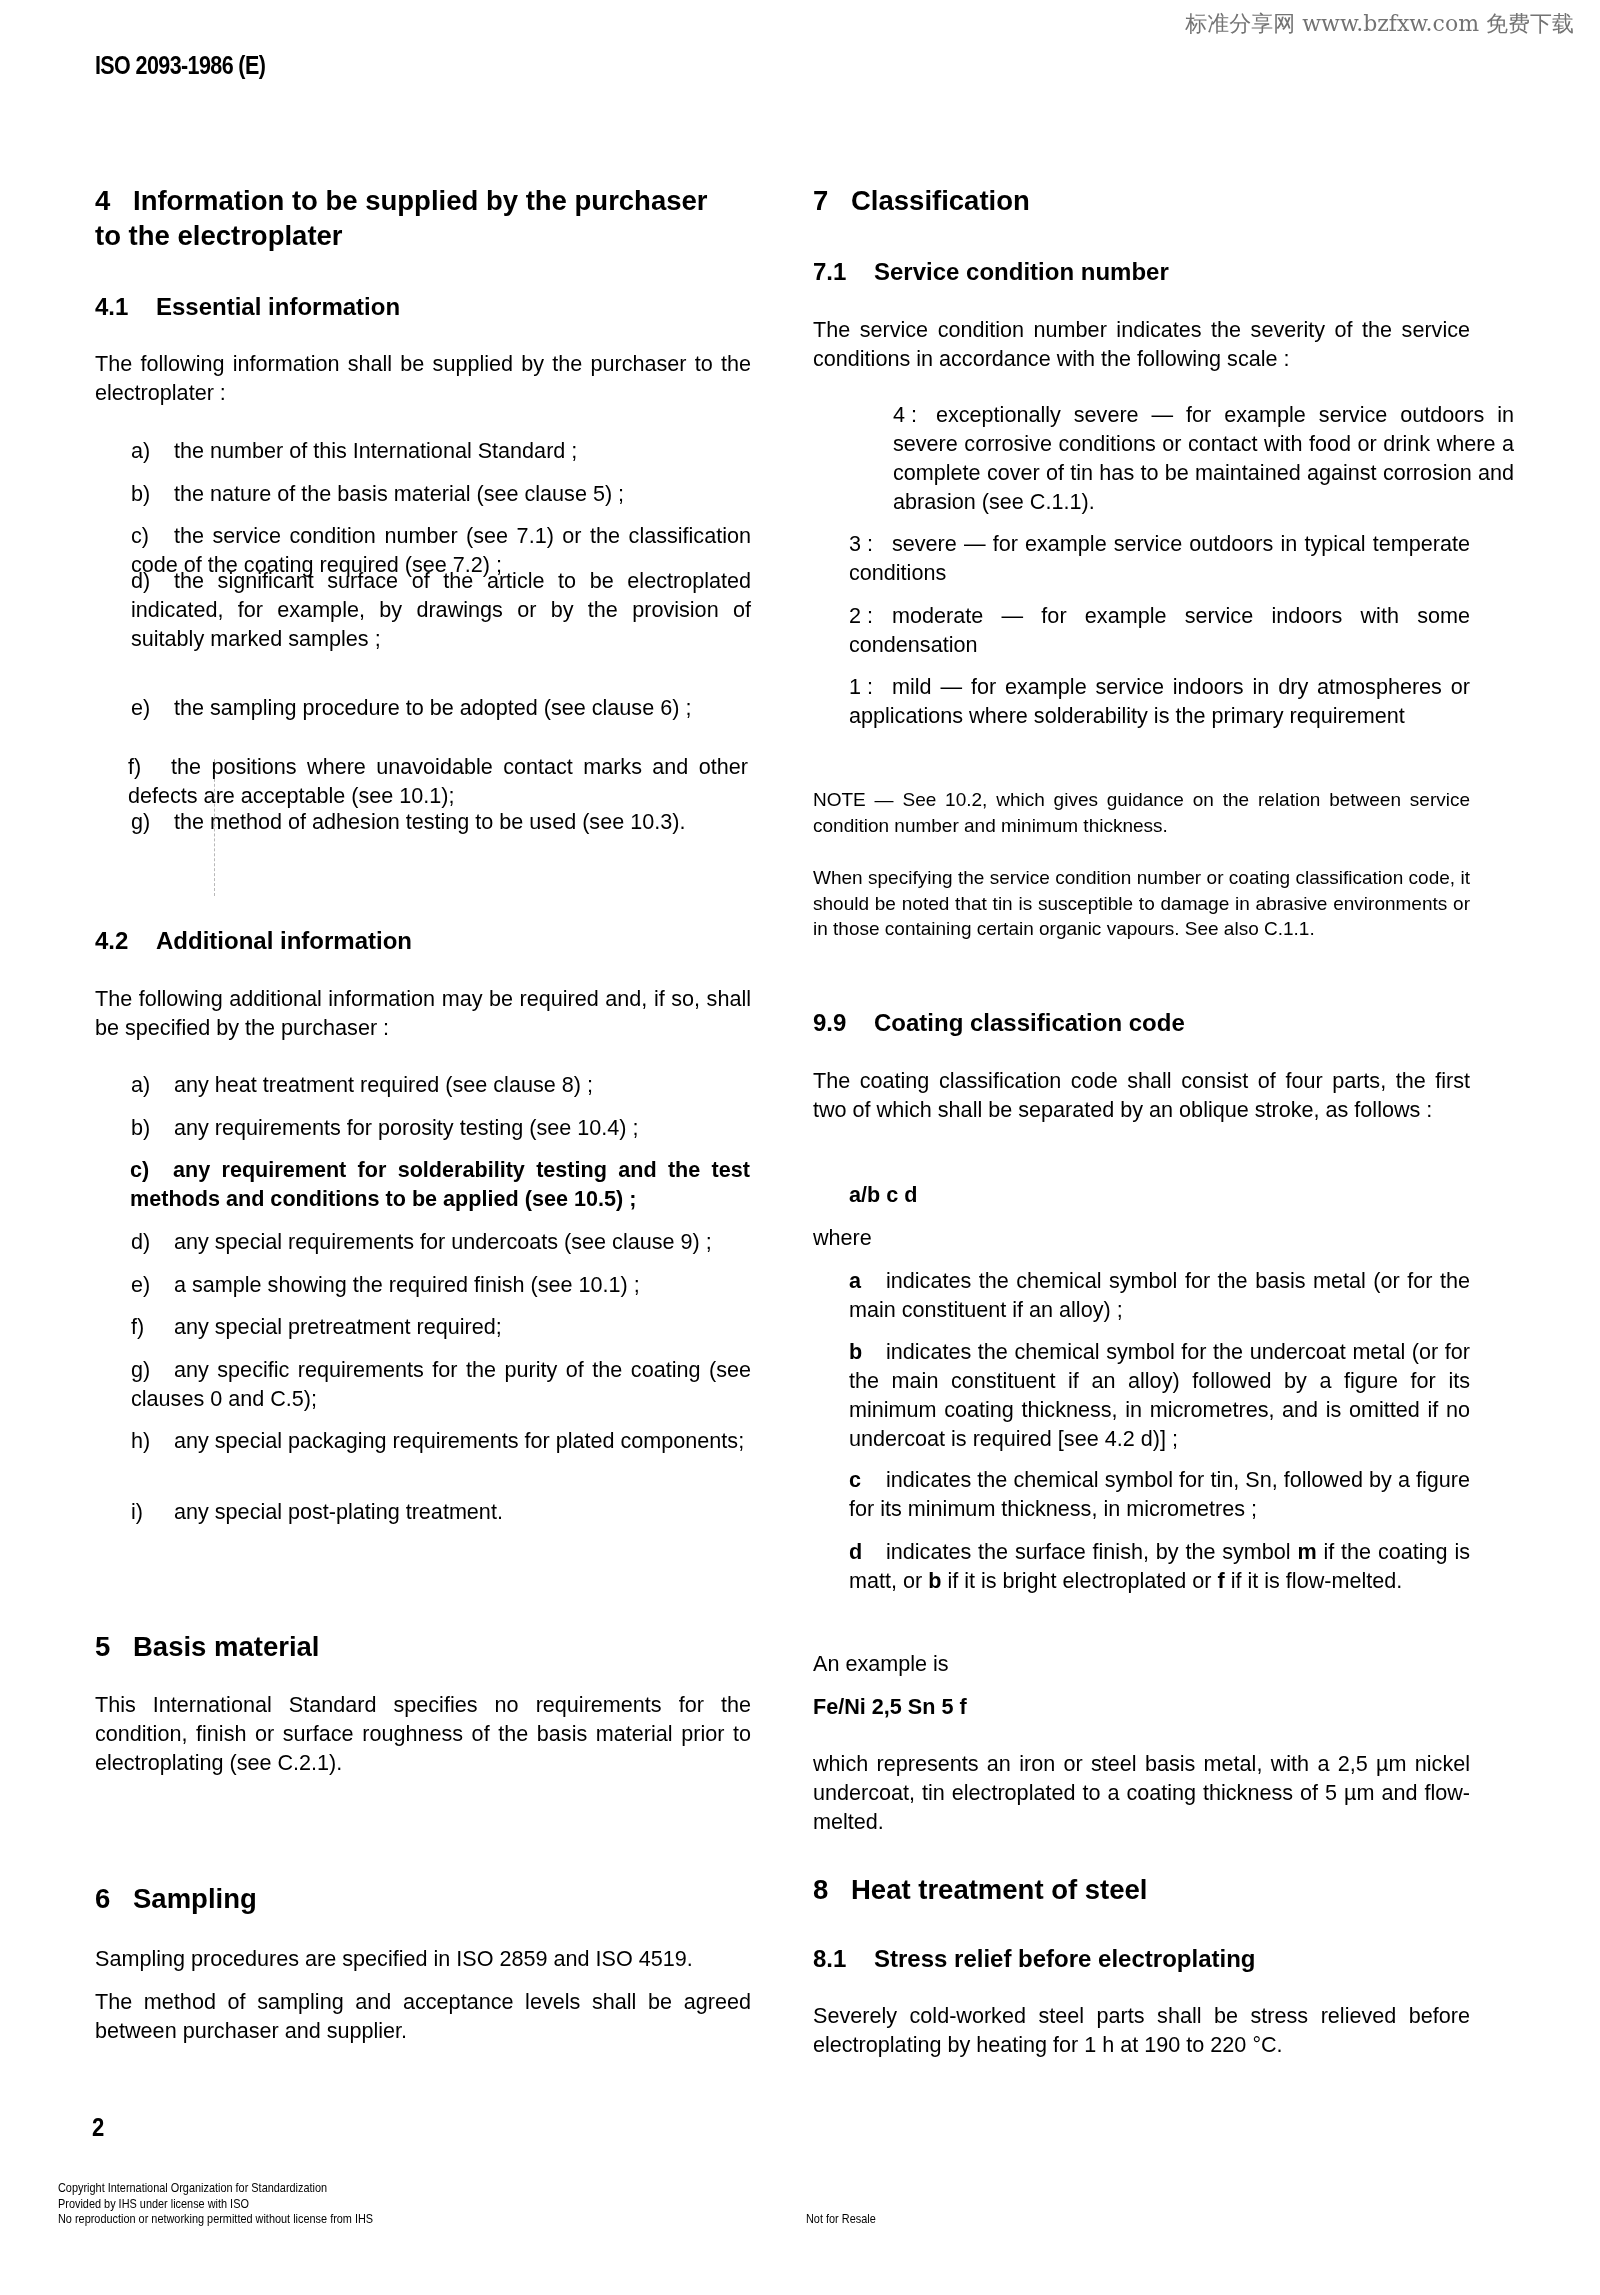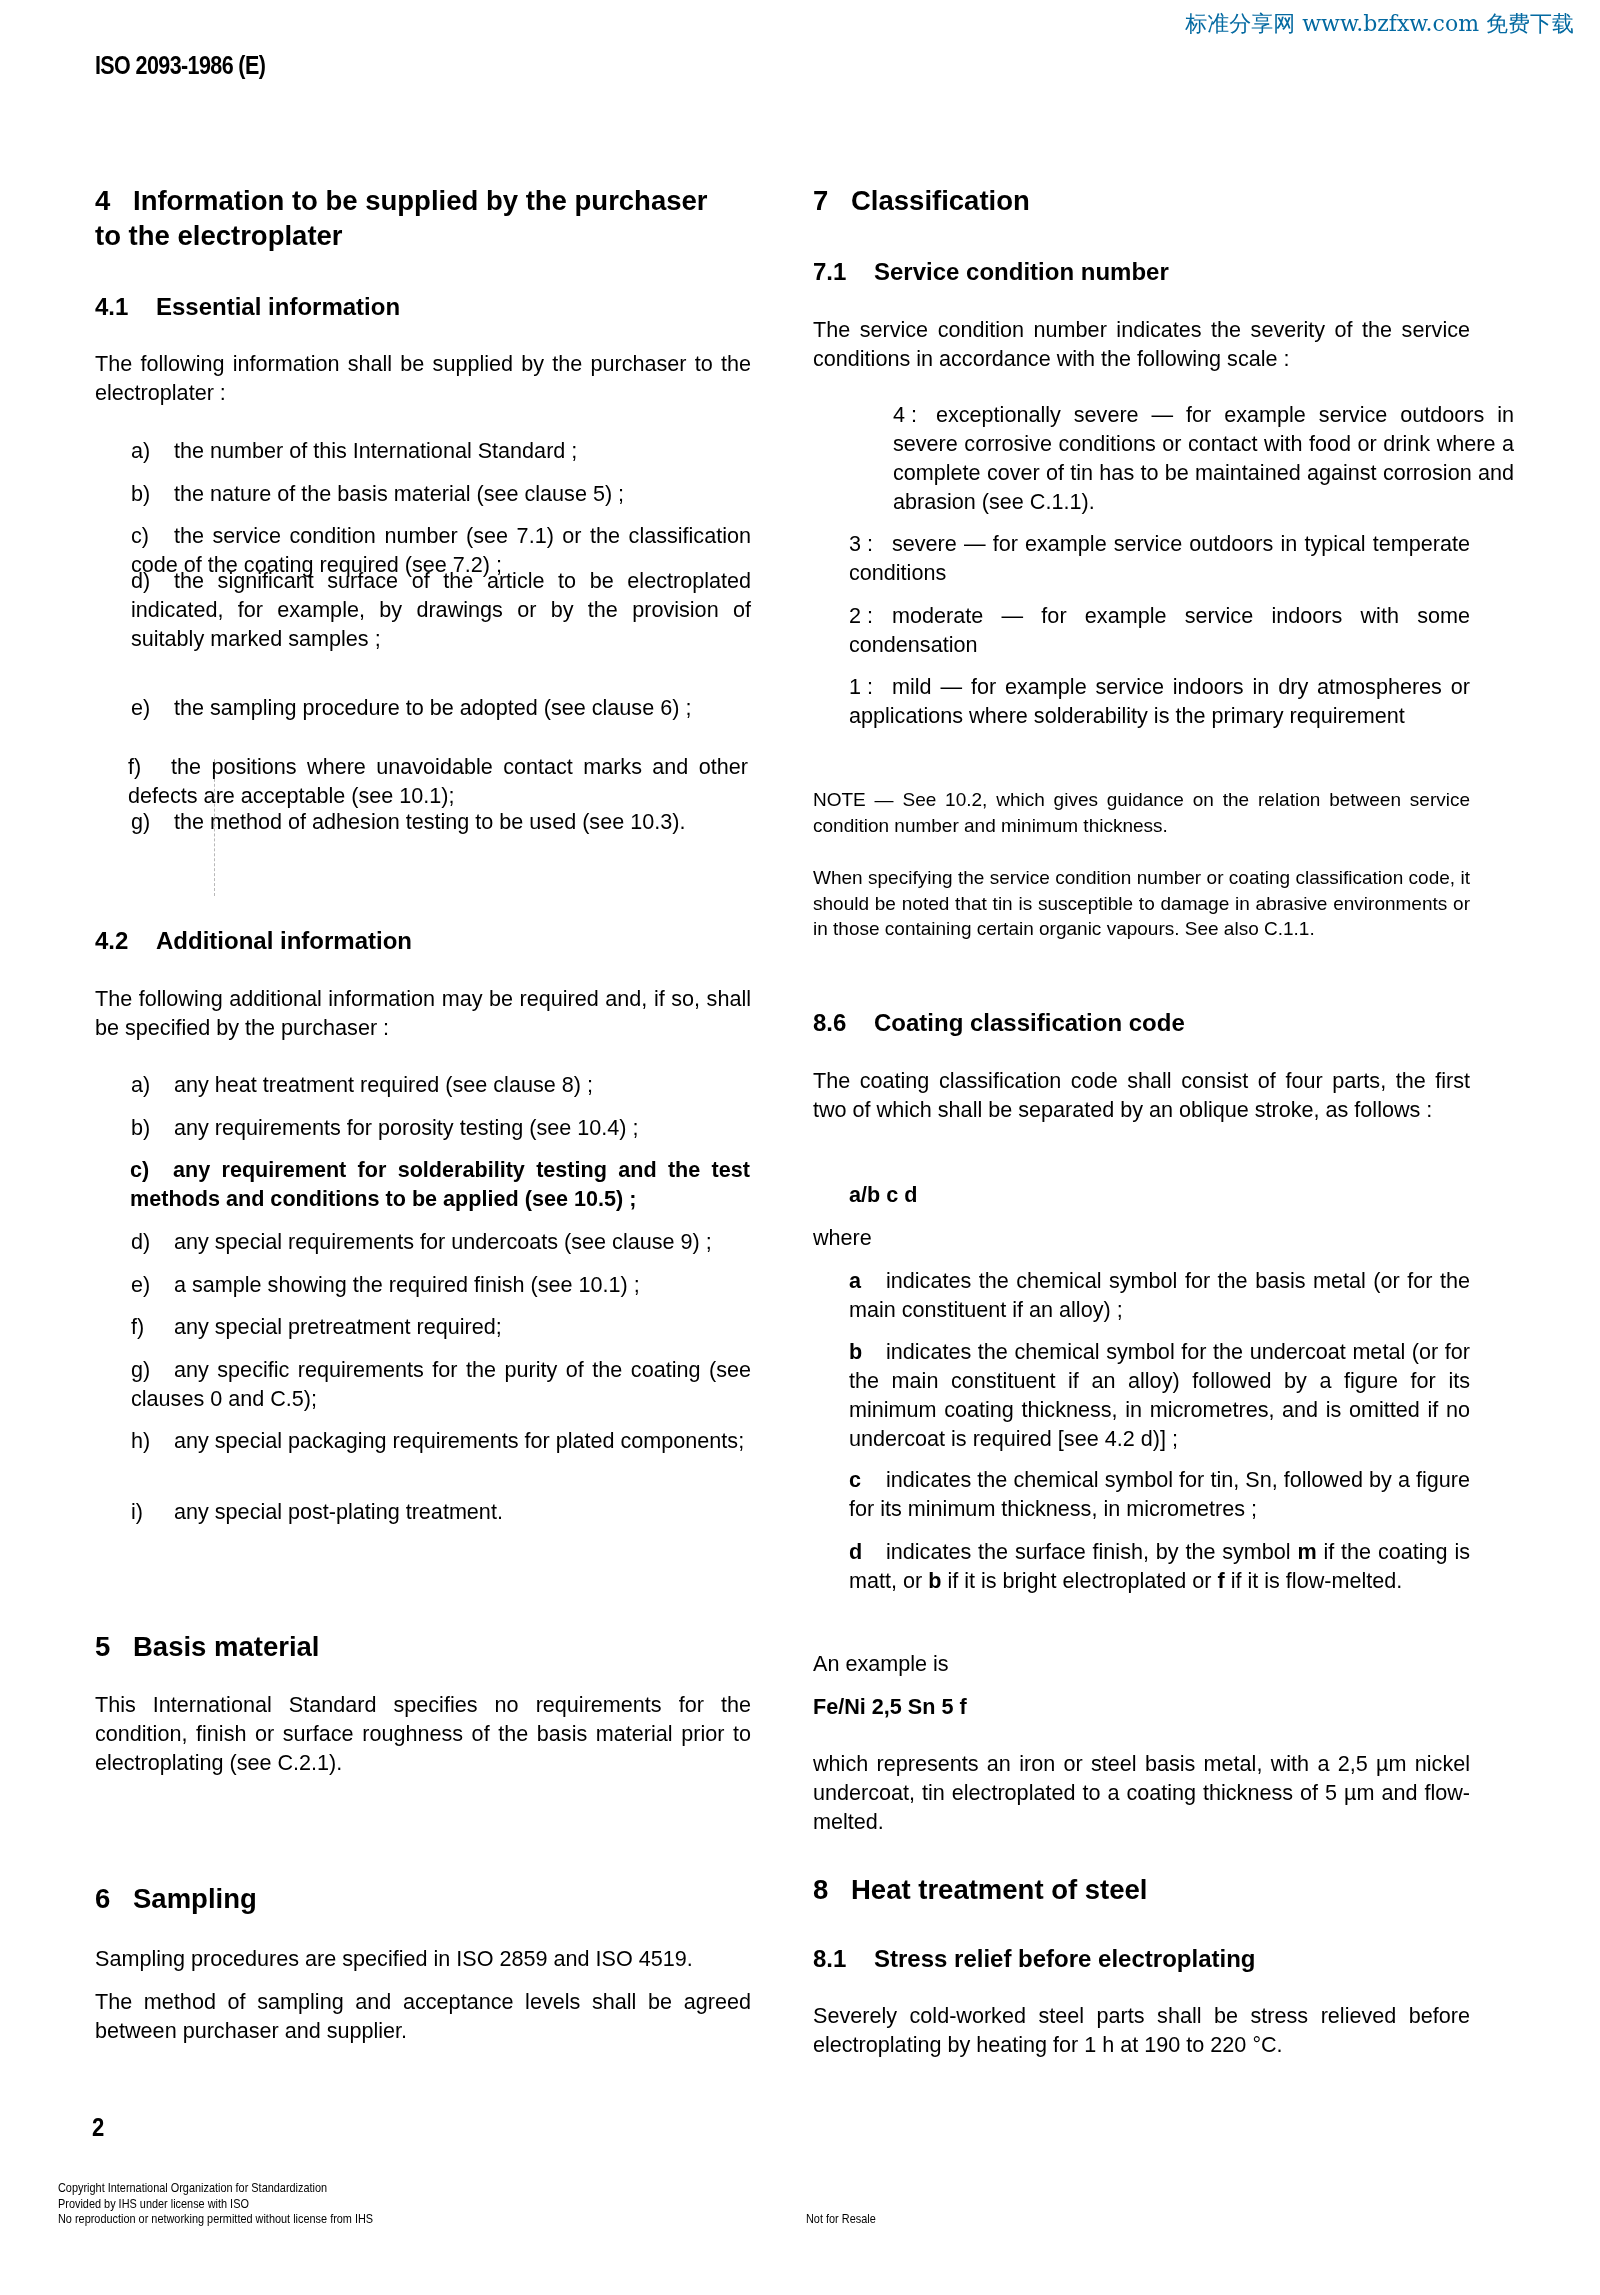--- a/index.html
+++ b/index.html
@@ -1,18 +1,18 @@
 <!DOCTYPE html>
 <html style="font-size:10.5px"><head>
 <meta charset="utf-8">
 <style>
   html, body { margin:0; padding:0; background:#ffffff; }
   body { width:1600px; height:2295px; position:relative; overflow:hidden; color:#000; font-family:"Liberation Sans", sans-serif; }
   .abs { position:absolute; }
-  .watermark { right:26px; top:9.2px; font-family:"DejaVu Serif", serif; font-size:22px; color:#0369a1; letter-spacing:0px; white-space:nowrap; }
+  .watermark { right:26px; top:9.2px; font-family:"DejaVu Serif", serif; font-size:22px; color:#737373; letter-spacing:0px; white-space:nowrap; }
   .doc-id { left:95px; top:51px; font-size:25px; font-weight:bold; letter-spacing:-0.7px; transform:scaleX(0.86); transform-origin:left top; white-space:nowrap; }
   .col { position:absolute; top:0; }
   .col-left { left:95px; width:656px; }
   .col-right { left:813px; width:657px; }
   .h1 { position:absolute; font-size:27.5px; font-weight:bold; line-height:35px; white-space:nowrap; }
   .h2 { position:absolute; font-size:24px; font-weight:bold; line-height:30px; white-space:nowrap; }
   .num { display:inline-block; }
   .h1 .num { width:38px; }
   .h2 .num { width:61px; }
   .p { position:absolute; font-size:21.6px; line-height:29px; text-align:justify; }
@@ -91,21 +91,21 @@
 
   <div class="li" style="top:400px; left:36px; width:621px;margin-left:44px;"><span class="lbl">4 :</span><span>exceptionally severe — for example service outdoors in severe corrosive conditions or contact with food or drink where a complete cover of tin has to be maintained against corrosion and abrasion (see C.1.1).</span></div>
   <div class="li" style="top:529px; left:36px; width:621px;"><span class="lbl">3 :</span><span>severe — for example service outdoors in typical temperate conditions</span></div>
   <div class="li" style="top:601px; left:36px; width:621px;"><span class="lbl">2 :</span><span>moderate — for example service indoors with some condensation</span></div>
   <div class="li" style="top:672px; left:36px; width:621px;"><span class="lbl">1 :</span><span>mild — for example service indoors in dry atmospheres or applications where solderability is the primary requirement</span></div>
 
   <div class="p note" style="top:787px; left:0; width:657px;">NOTE — See 10.2, which gives guidance on the relation between service condition number and minimum thickness.</div>
   <div class="p note" style="top:865px; left:0; width:657px;">When specifying the service condition number or coating classification code, it should be noted that tin is susceptible to damage in abrasive environments or in those containing certain organic vapours. See also C.1.1.</div>
 
   <div class="h2" style="top:1008px;">
-    <span class="num">8.6</span><span>Coating classification code</span>
+    <span class="num">9.9</span><span>Coating classification code</span>
   </div>
   <div class="p" style="top:1066px; left:0; width:657px;">The coating classification code shall consist of four parts, the first two of which shall be separated by an oblique stroke, as follows :</div>
   <div class="code" style="top:1180px; left:36px;">a/b c d</div>
   <div class="p" style="top:1223px; left:0;">where</div>
 
   <div class="li" style="top:1266px; left:36px; width:621px;"><span class="lbl b">a</span><span>indicates the chemical symbol for the basis metal (or for the main constituent if an alloy) ;</span></div>
   <div class="li" style="top:1337px; left:36px; width:621px;"><span class="lbl b">b</span><span>indicates the chemical symbol for the undercoat metal (or for the main constituent if an alloy) followed by a figure for its minimum coating thickness, in micrometres, and is omitted if no undercoat is required [see 4.2 d)] ;</span></div>
   <div class="li" style="top:1465px; left:36px; width:621px;"><span class="lbl b">c</span><span>indicates the chemical symbol for tin, Sn, followed by a figure for its minimum thickness, in micrometres ;</span></div>
   <div class="li" style="top:1537px; left:36px; width:621px;"><span class="lbl b">d</span><span>indicates the surface finish, by the symbol </span><span class="bold">m</span><span> if the coating is matt, or </span><span class="bold">b</span><span> if it is bright electroplated or </span><span class="bold">f</span><span> if it is flow-melted.</span></div>
 

